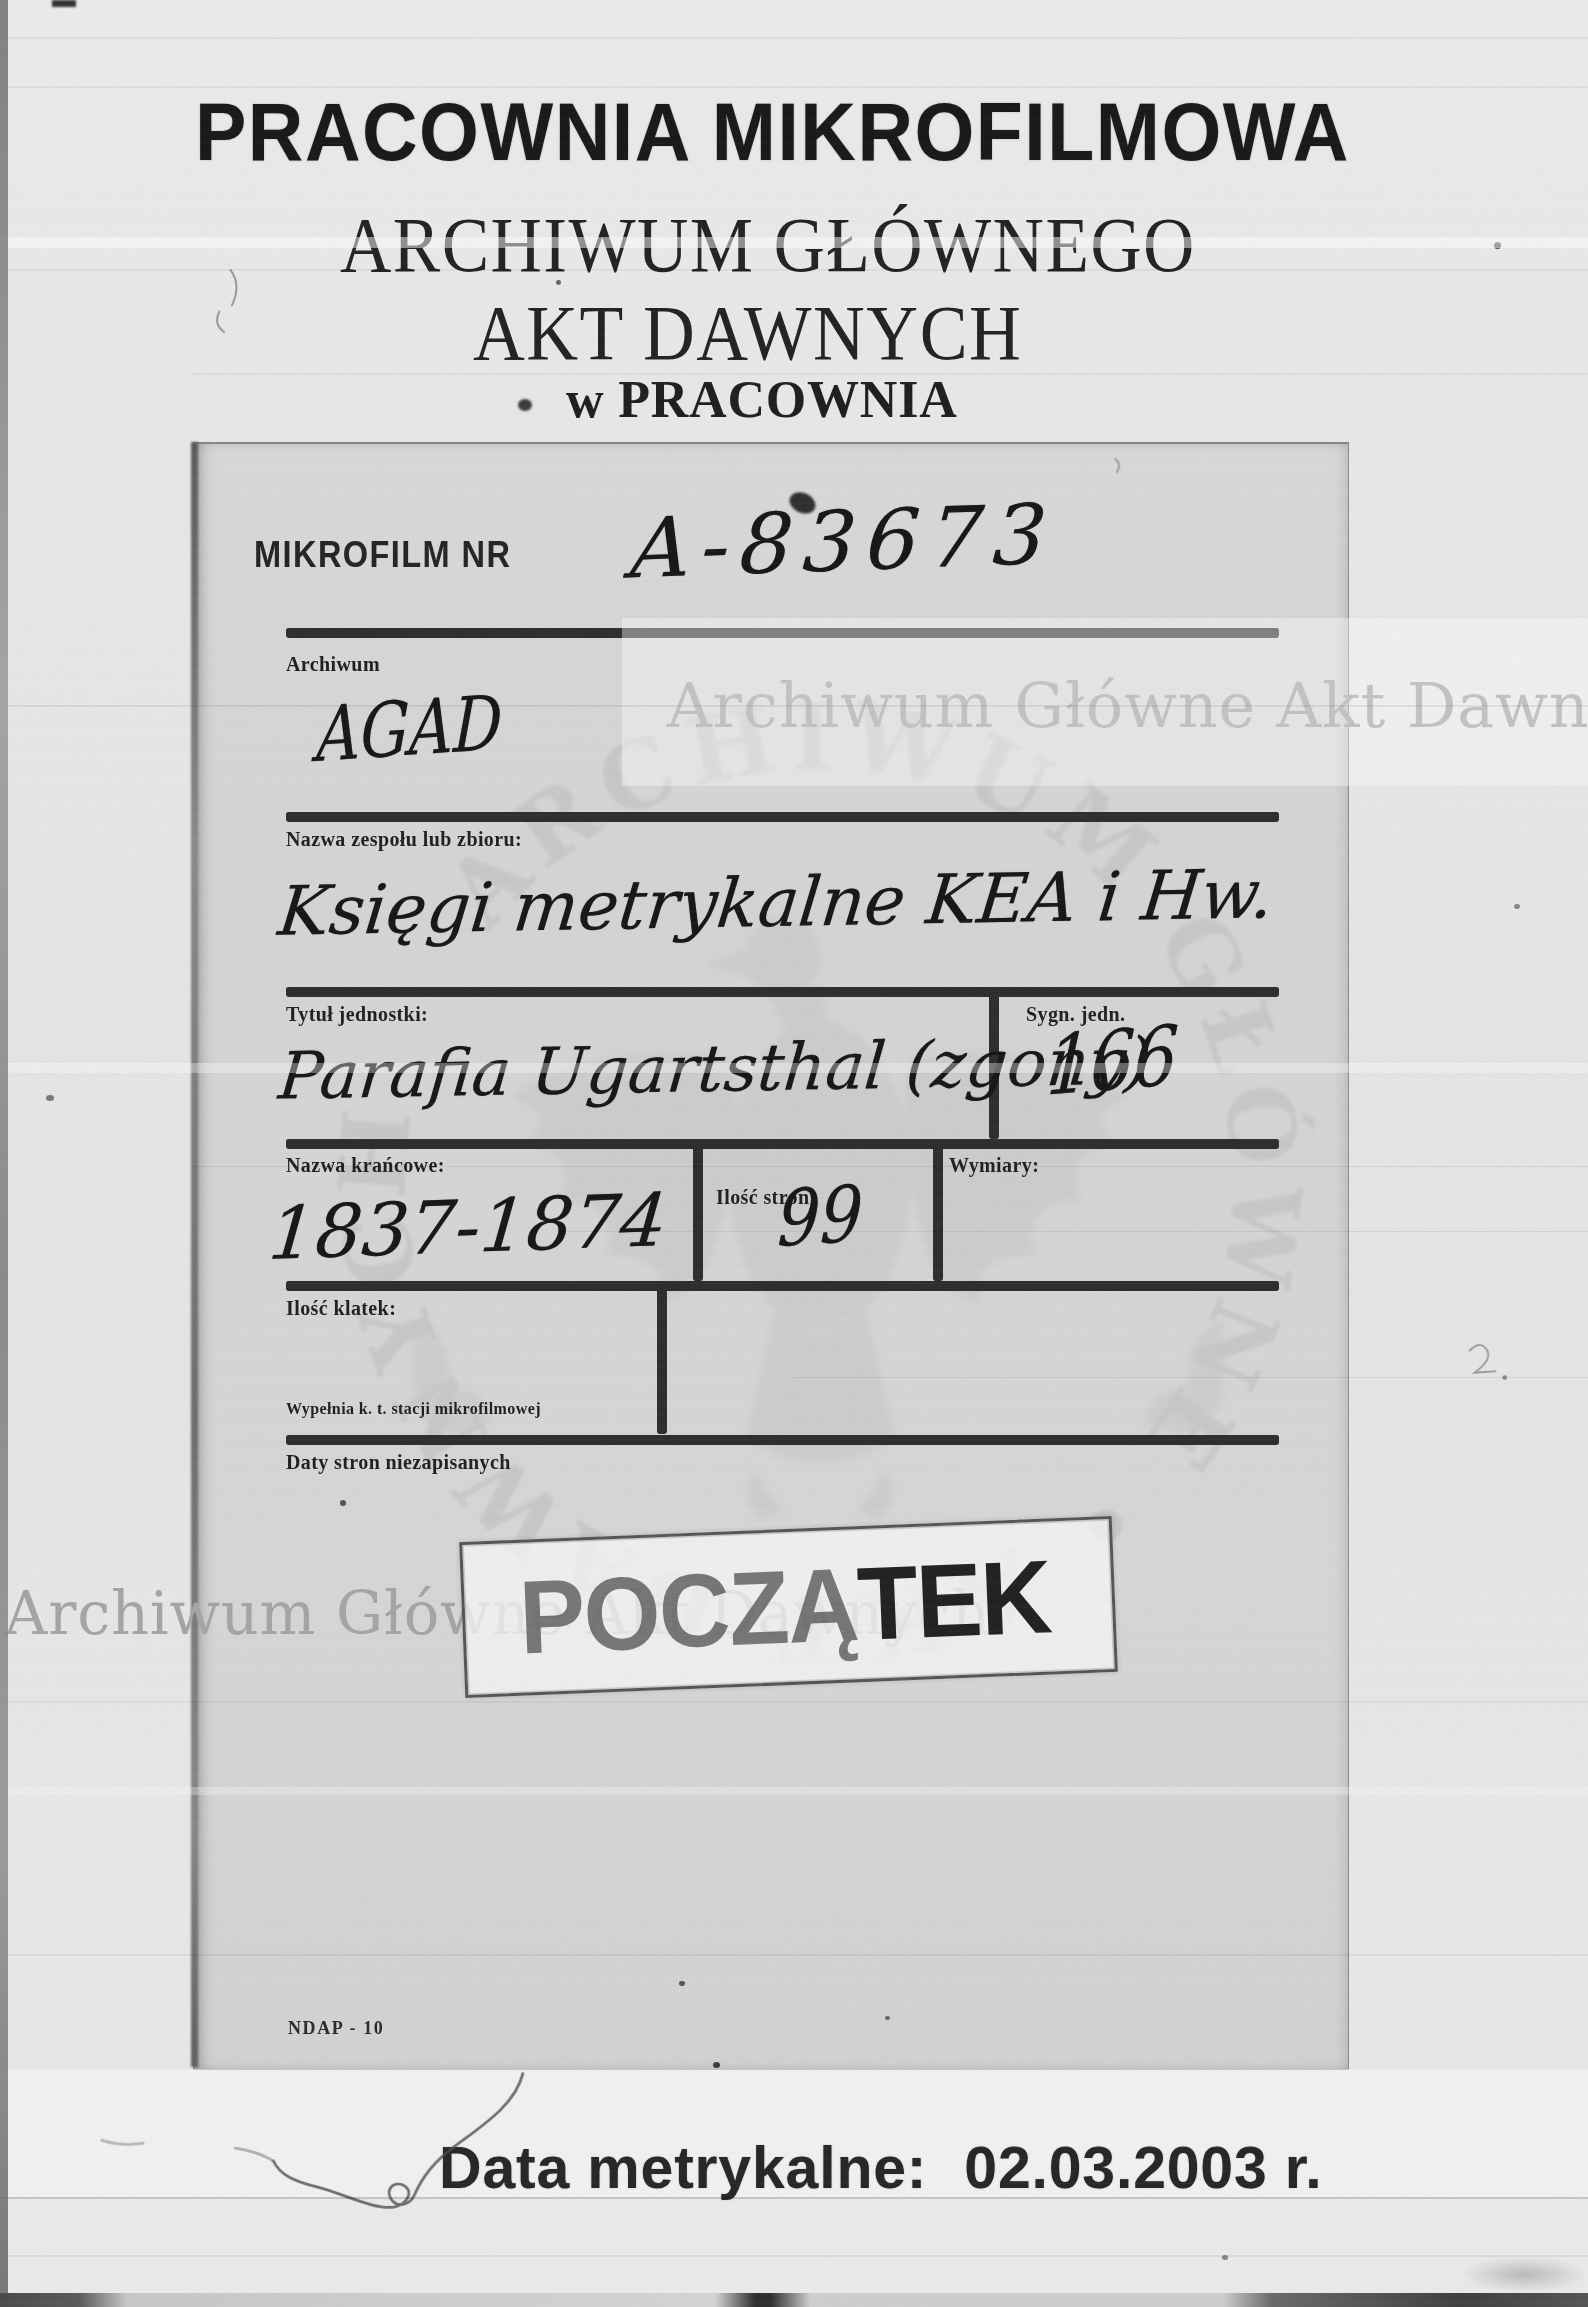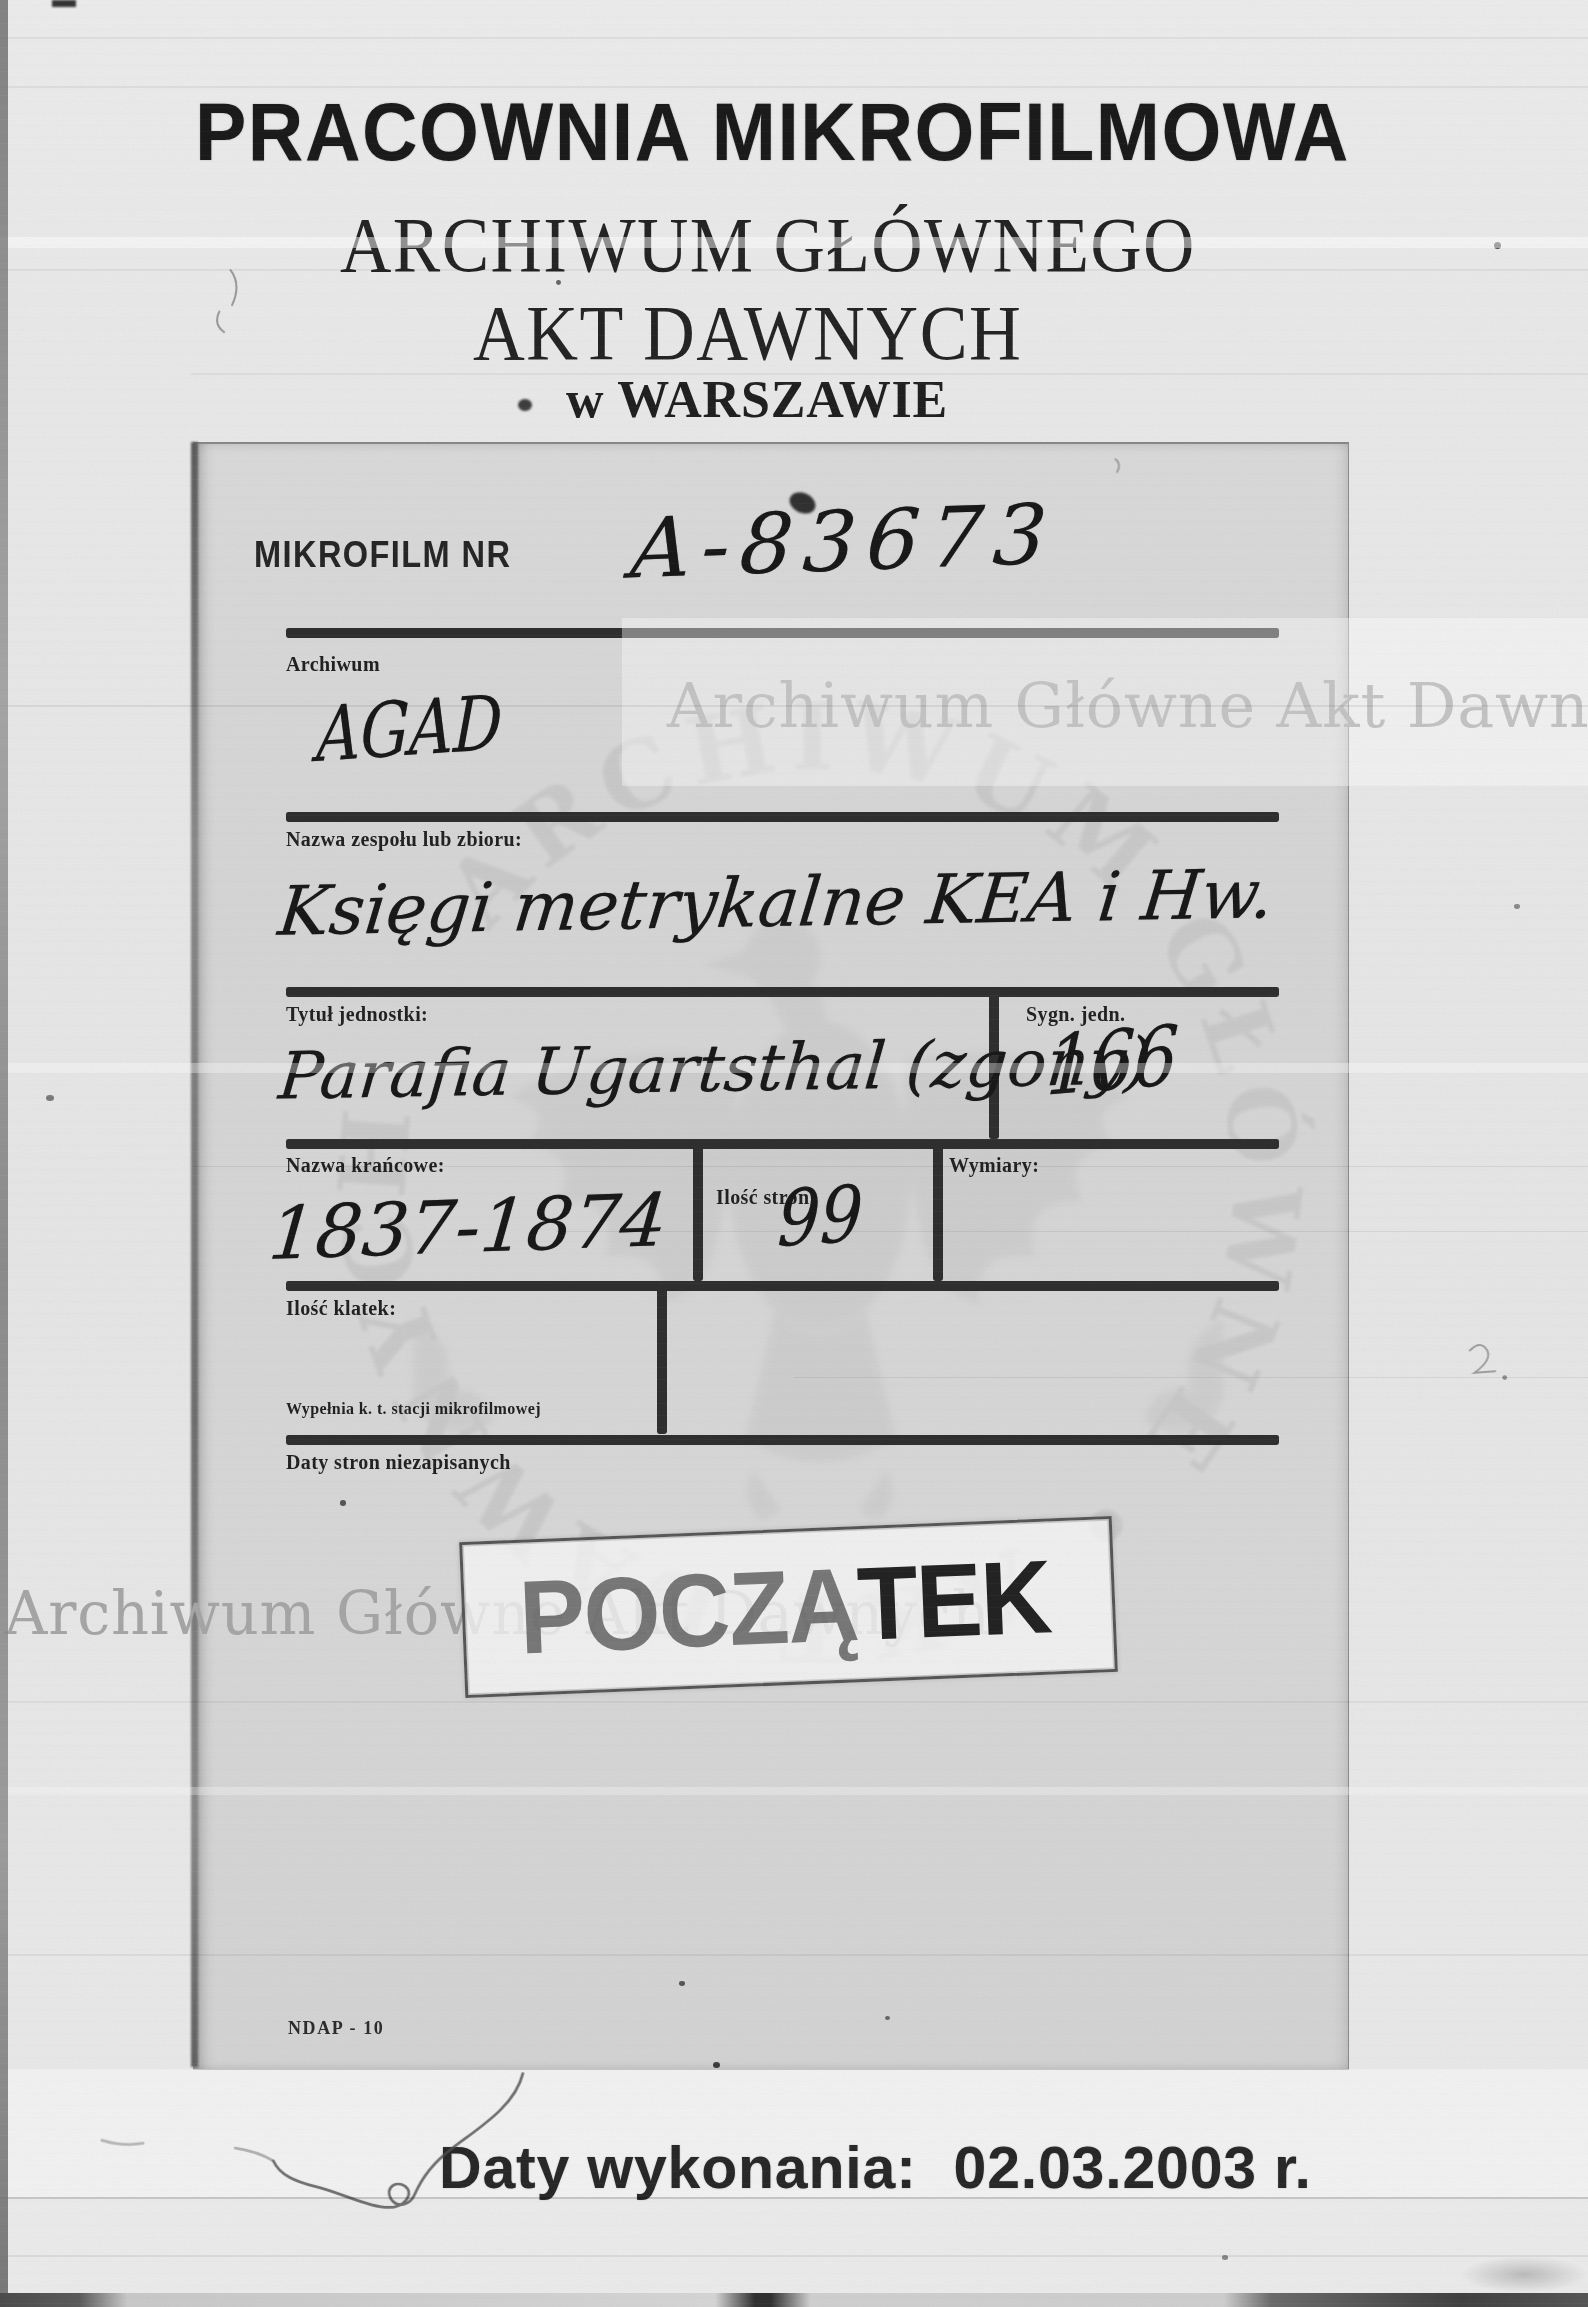--- a/index.html
+++ b/index.html
@@ -69,21 +69,21 @@
 </style>
 </head>
 <body>
 
 <div class="page">
 
   <div class="abs h1">PRACOWNIA MIKROFILMOWA</div>
   <div class="abs h2">ARCHIWUM GŁÓWNEGO</div>
   <div class="abs h3">AKT DAWNYCH</div>
   <div class="abs h4dot"></div>
-  <div class="abs h4">w WARSZAWIE</div>
+  <div class="abs h4">w PRACOWNIA</div>
 
   <div class="abs card"></div>
   <div class="abs cardedge"></div>
 
   <svg class="abs layer" style="z-index:2" viewBox="0 0 2000 2904">
     <defs>
       <filter id="blur2">
           <feGaussianBlur stdDeviation="2.2"></feGaussianBlur>
         </filter>
       <filter id="blur5">
@@ -156,21 +156,21 @@
   <div class="abs stamp">
     <span class="p1">POCZĄ</span>
       <span class="p2">TEK</span>
   </div>
 
   <div class="abs ndap">NDAP - 10</div>
 
   <div class="abs fband"></div>
   <div class="abs fband2"></div>
   <div class="abs footer">
-    <span>Daty wykonania:</span><span class="gap"></span><span>02.03.2003 r.</span>
+    <span>Data metrykalne:</span><span class="gap"></span><span>02.03.2003 r.</span>
   </div>
 
   <svg class="abs layer" style="z-index:7" viewBox="0 0 2000 2904">
     <g fill="none" stroke="#4f4f4f" stroke-width="3.5" stroke-linecap="round" opacity="0.8">
       <path d="M 658 2610 C 648 2652, 600 2680, 568 2705 C 540 2726, 528 2748, 522 2762 C 516 2776, 500 2780, 492 2768 C 484 2754, 498 2744, 510 2752 C 520 2760, 512 2775, 496 2778 C 470 2782, 430 2760, 396 2752 C 372 2746, 352 2738, 344 2720"></path>
       <path d="M 344 2720 C 330 2712, 310 2706, 296 2704" opacity="0.5"></path>
       <path d="M 128 2694 q 26 8 52 4" opacity="0.45"></path>
       <path d="M 290 340 q 14 18 2 44 m -16 8 q -8 16 6 26" stroke-width="2.5" opacity="0.65"></path>
       <path d="M 1404 578 q 8 6 2 16" stroke-width="2.5" opacity="0.55"></path>
       <path d="M 1850 1700 q 14 -14 22 0 q 6 12 -16 28 l 26 -2" stroke-width="2.5" stroke="#777" opacity="0.8"></path>

